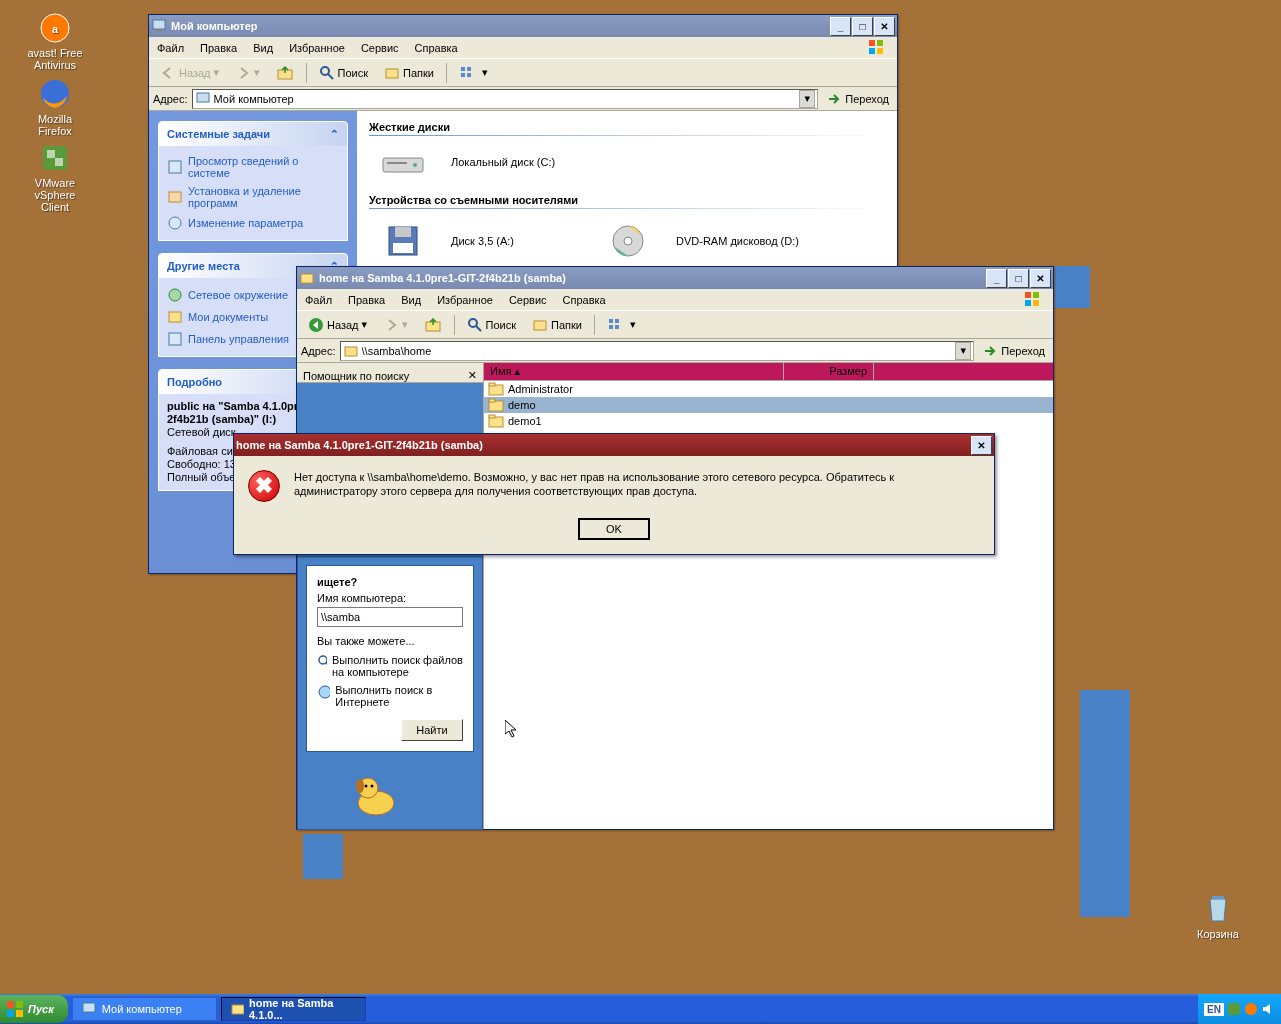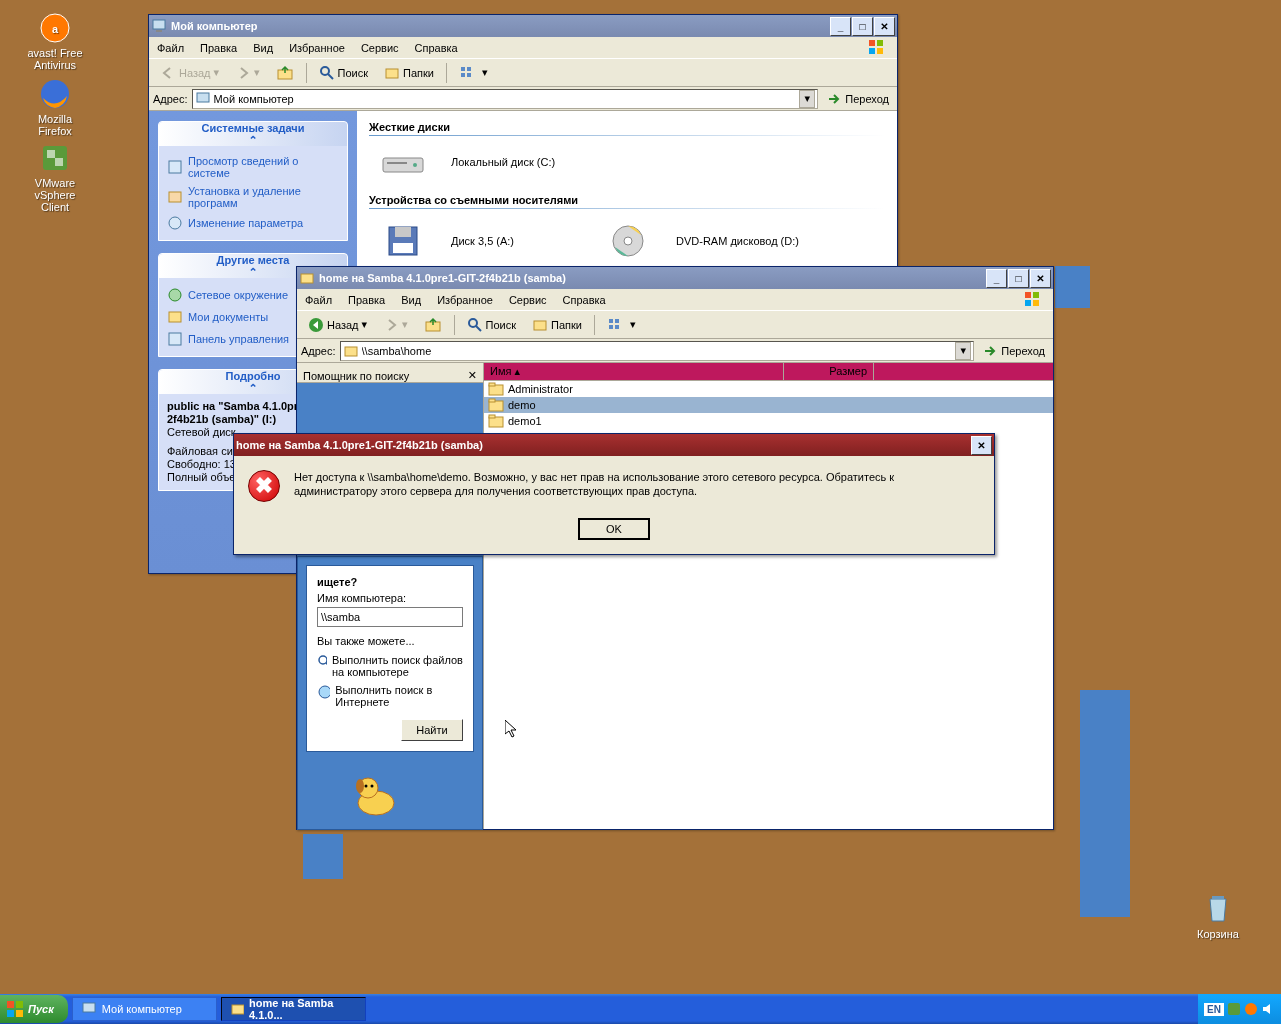--- a/index.html
+++ b/index.html
@@ -22,21 +22,21 @@
   .sep { width: 1px; height: 20px; background: #aca899; margin: 0 3px; }
   .addressbar { height: 24px; display: flex; align-items: center; background: #ece9d8; border-bottom: 1px solid #aca899; padding: 0 4px; gap: 4px; }
   .address-input { flex: 1; height: 20px; border: 1px inset #aca899; background: #fff; display: flex; align-items: center; padding: 0 2px; }
   .address-input .fieldicon { width: 16px; height: 16px; margin-right: 3px; }
   .address-input input { flex: 1; border: none; outline: none; font-size: 11px; }
   .dropdown-btn { width: 16px; height: 18px; background: #dcdad5; border: 1px solid #aca899; display: flex; align-items: center; justify-content: center; }
   .go-btn { display: flex; align-items: center; gap: 3px; padding: 0 4px; }
   .explorer-body { display: flex; background: #fff; height: calc(100% - 96px); }
   .tasks-pane { width: 208px; background: linear-gradient(to bottom, #7398dd, #6a8fd4); padding: 10px 9px; overflow: hidden; }
   .task-group { background: #d6dff7; border-radius: 4px 4px 0 0; margin-bottom: 12px; border: 1px solid #fff; }
-  .task-header { background: linear-gradient(to right, #fff, #c6d4f1); height: 24px; display: flex; align-items: center; justify-content: space-between; padding: 0 8px; color: #215dc6; font-weight: bold; border-radius: 4px 4px 0 0; flex-direction: column; }
+  .task-header { background: linear-gradient(to right, #fff, #c6d4f1); height: 24px; display: flex; align-items: center; justify-content: space-between; padding: 0 8px; color: #215dc6; font-weight: bold; border-radius: 4px 4px 0 0; }
   .task-body { background: #d6dff7; padding: 6px 8px; }
   .task-item { display: flex; align-items: center; gap: 5px; padding: 3px 0; color: #215dc6; font-size: 11px; line-height: 12px; }
   .task-item .ticon { width: 16px; height: 16px; flex-shrink: 0; }
   .content-pane { flex: 1; padding: 6px 12px; overflow: auto; }
   .section-header { font-weight: bold; margin: 4px 0 2px; }
   .section-line { height: 1px; background: linear-gradient(to right, #6699cc, transparent); margin-bottom: 8px; }
   .drive-item { display: flex; align-items: center; gap: 24px; margin: 6px 0 14px 10px; }
   .drive-item .dicon { width: 48px; height: 36px; }
   
   .explorer2-body { display: flex; background: #fff; height: calc(100% - 96px); }

